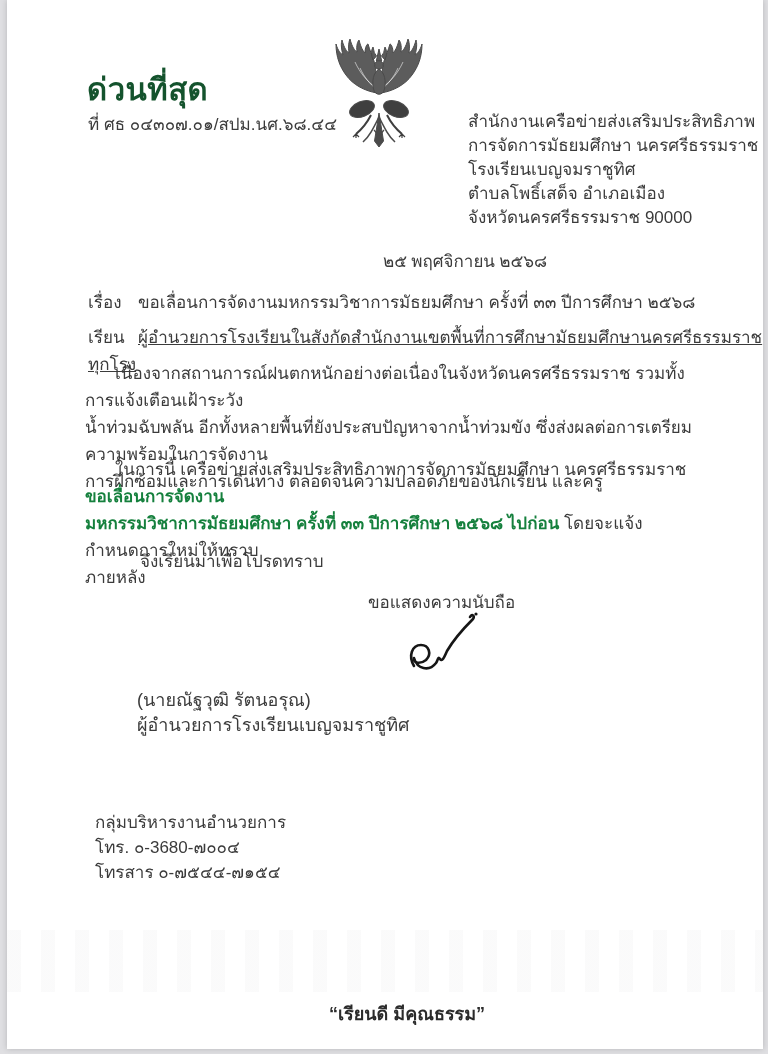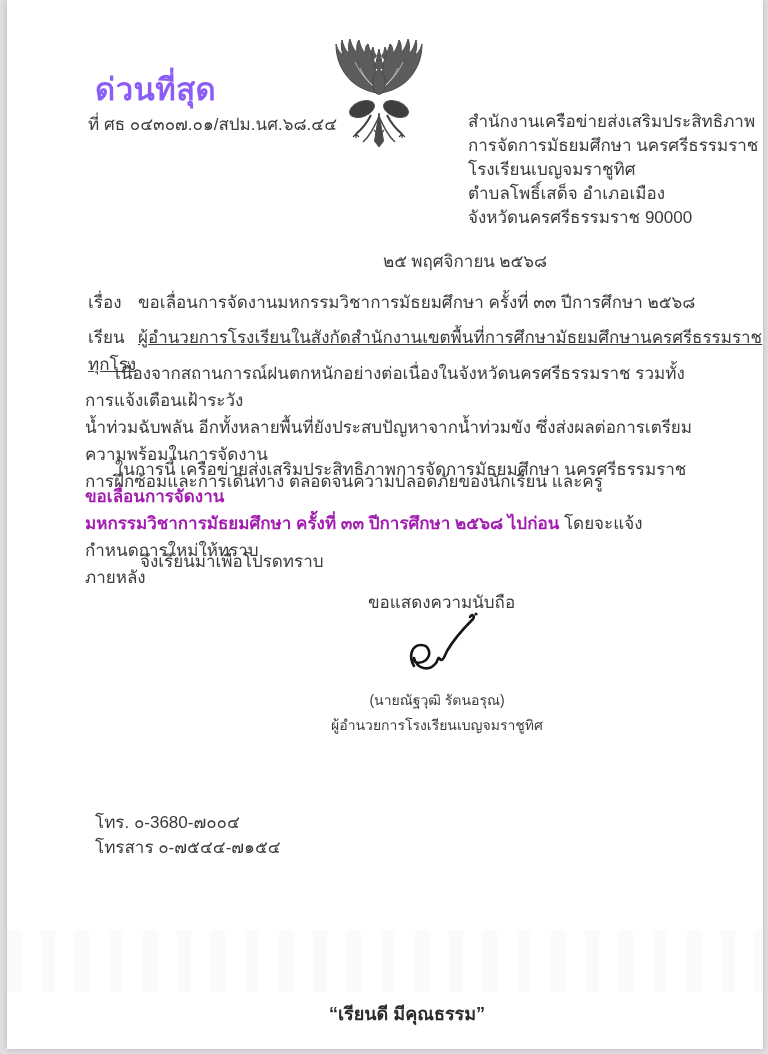--- a/index.html
+++ b/index.html
@@ -9,41 +9,41 @@
     font-family:"Liberation Sans","DejaVu Sans",sans-serif;
     color:#3b3b3b;
   }
   .page{
     position:absolute;left:7px;top:0;right:5px;bottom:5px;
     background:#ffffff;
     box-shadow:0 0 6px rgba(0,0,0,0.18);
   }
   .abs{position:absolute;}
   .urgent{
-    left:88px;top:64px;
-    font-size:31px;font-weight:bold;color:#8b5cf6;
+    left:80px;top:64px;
+    font-size:31px;font-weight:bold;color:#14532d;
     letter-spacing:0.5px;
   }
   .doc-number{left:81px;top:110px;font-size:17px;}
   .emblem{left:322px;top:34px;width:100px;height:126px;}
   .sender{left:461px;top:110px;font-size:17px;line-height:24px;}
   .date-line{left:376px;top:247px;font-size:17px;font-family:Liberation Serif, serif;}
   .field-row{left:81px;font-size:17px;}
   .field-row .label{display:inline-block;width:50px;}
   .subject-row{top:288px;}
   .to-row{top:323px;text-decoration:underline;}
   .para{left:78px;width:622px;font-size:17px;line-height:27px;}
   .para .indent{text-indent:30px;}
   .p1{top:360px;}
   .p2{top:456px;}
-  b,.bold{font-weight:bold;color:#a21caf;}
+  b,.bold{font-weight:bold;color:#15803d;}
   .closing{left:133px;top:547px;font-size:17px;}
   .salutation{left:361px;top:588px;font-size:17px;}
   .signature-svg{left:395px;top:608px;width:92px;height:80px;}
-  .sig-block{left:130px;top:688px;width:600px;text-align:center;font-size:14px;line-height:24.5px;}
+  .sig-block{left:130px;top:688px;width:600px;text-align:left;font-size:18px;line-height:24.5px;}
   .footer{left:88px;top:810px;font-size:17px;line-height:25px;}
   .motto{left:30px;top:999px;width:740px;text-align:center;font-size:18px;font-weight:bold;color:#2b2b2b;}
   .scan-artifact{
     left:0;top:930px;width:756px;height:62px;
     background:repeating-linear-gradient(90deg,rgba(60,60,70,0.025) 0 14px,transparent 14px 34px);
   }
   svg{display:block;}
 </style>
 </head>
 <body>
@@ -119,20 +119,21 @@
     <path d="M12,58 C6,48 10,37 19,37 C27,37 30,46 24,52 C19,56 11,56 12,50 C15,61 27,64 34,55 C36,52 36,48 38,51 C40,54 42,50 45,43 C52,31 62,20 71,11 C73,8 70,5 68,9" fill="none" stroke="#161616" stroke-width="2.6" stroke-linecap="round" stroke-linejoin="round"></path>
     <circle cx="74" cy="6" r="1.6" fill="#161616"></circle>
   </svg>
 
   <div class="abs sig-block">
     <div>(นายณัฐวุฒิ  รัตนอรุณ)</div>
     <div>ผู้อำนวยการโรงเรียนเบญจมราชูทิศ</div>
   </div>
 
   <div class="abs footer">
+    <div>กลุ่มบริหารงานอำนวยการ</div>
     <div>โทร. ๐-3680-๗๐๐๔</div>
     <div>โทรสาร ๐-๗๕๔๔-๗๑๕๔</div>
   </div>
 
   <div class="abs scan-artifact"></div>
 
   <div class="abs motto">“เรียนดี มีคุณธรรม”</div>
 
 </div>
 

